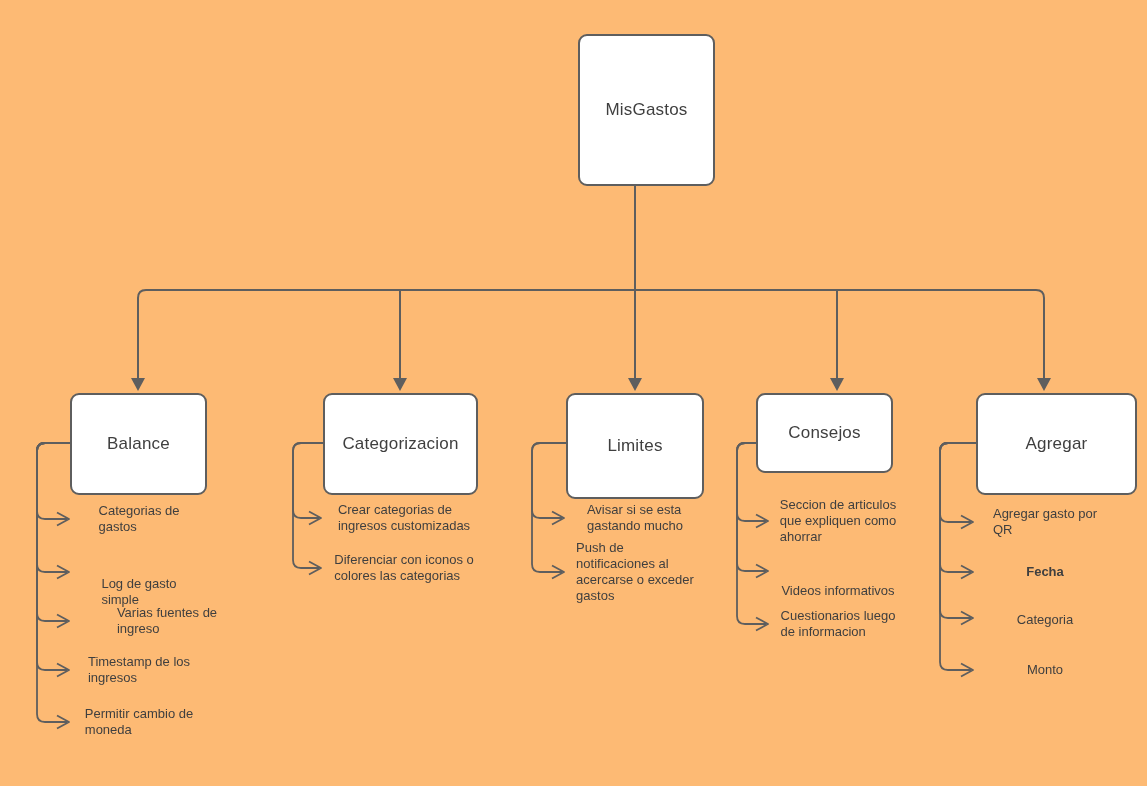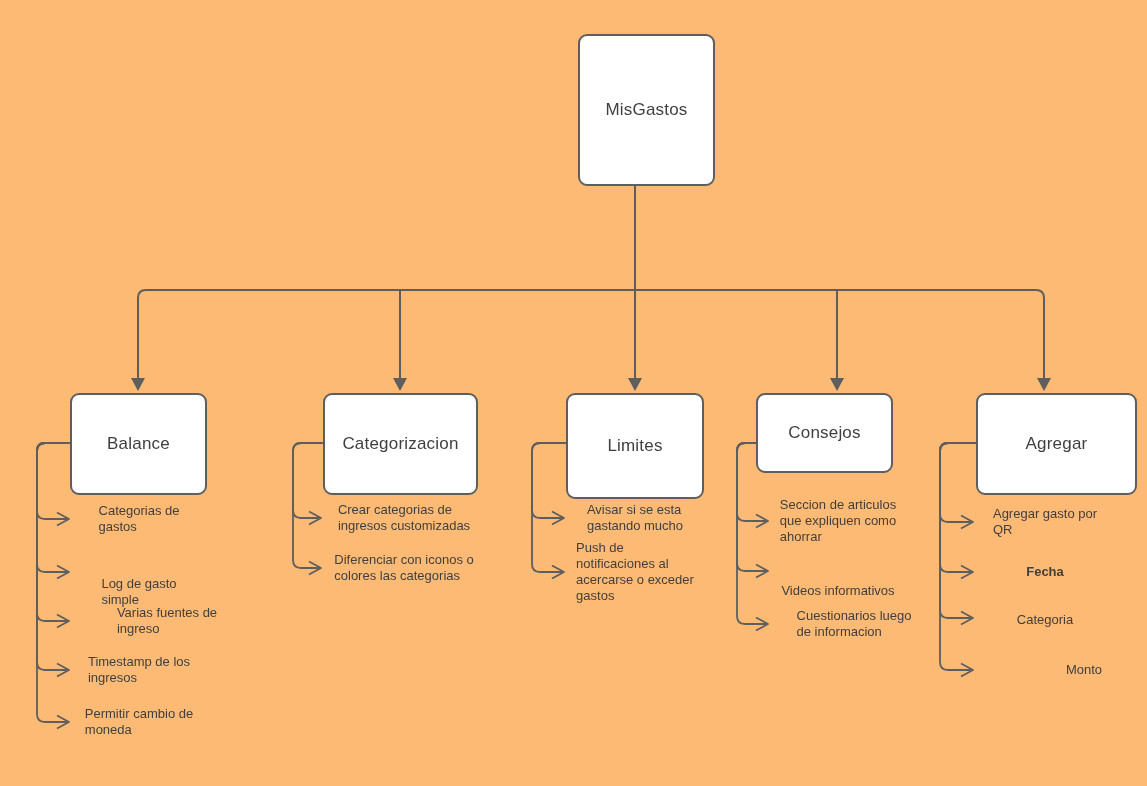--- a/index.html
+++ b/index.html
@@ -137,22 +137,22 @@
 gastando mucho</div>
   <div class="leaf" style="left:635px; top:572px;">Push de
 notificaciones al
 acercarse o exceder
 gastos</div>
 
   <div class="leaf" style="left:838px; top:521px;">Seccion de articulos
 que expliquen como
 ahorrar</div>
   <div class="leaf" style="left:838px; top:571px;margin-top:20px;">Videos informativos</div>
-  <div class="leaf" style="left:838px; top:624px;margin-left:16px;">Cuestionarios luego
+  <div class="leaf" style="left:838px; top:624px;">Cuestionarios luego
 de informacion</div>
 
   <div class="leaf" style="left:1045px; top:522px;">Agregar gasto por
 QR</div>
   <div class="leaf" style="left:1045px; top:572px;font-weight:bold;">Fecha</div>
   <div class="leaf" style="left:1045px; top:620px;">Categoria</div>
-  <div class="leaf" style="left:1045px; top:670px;margin-left:39px;">Monto</div>
+  <div class="leaf" style="left:1045px; top:670px;">Monto</div>
 
 </div>
 
 </body></html>

